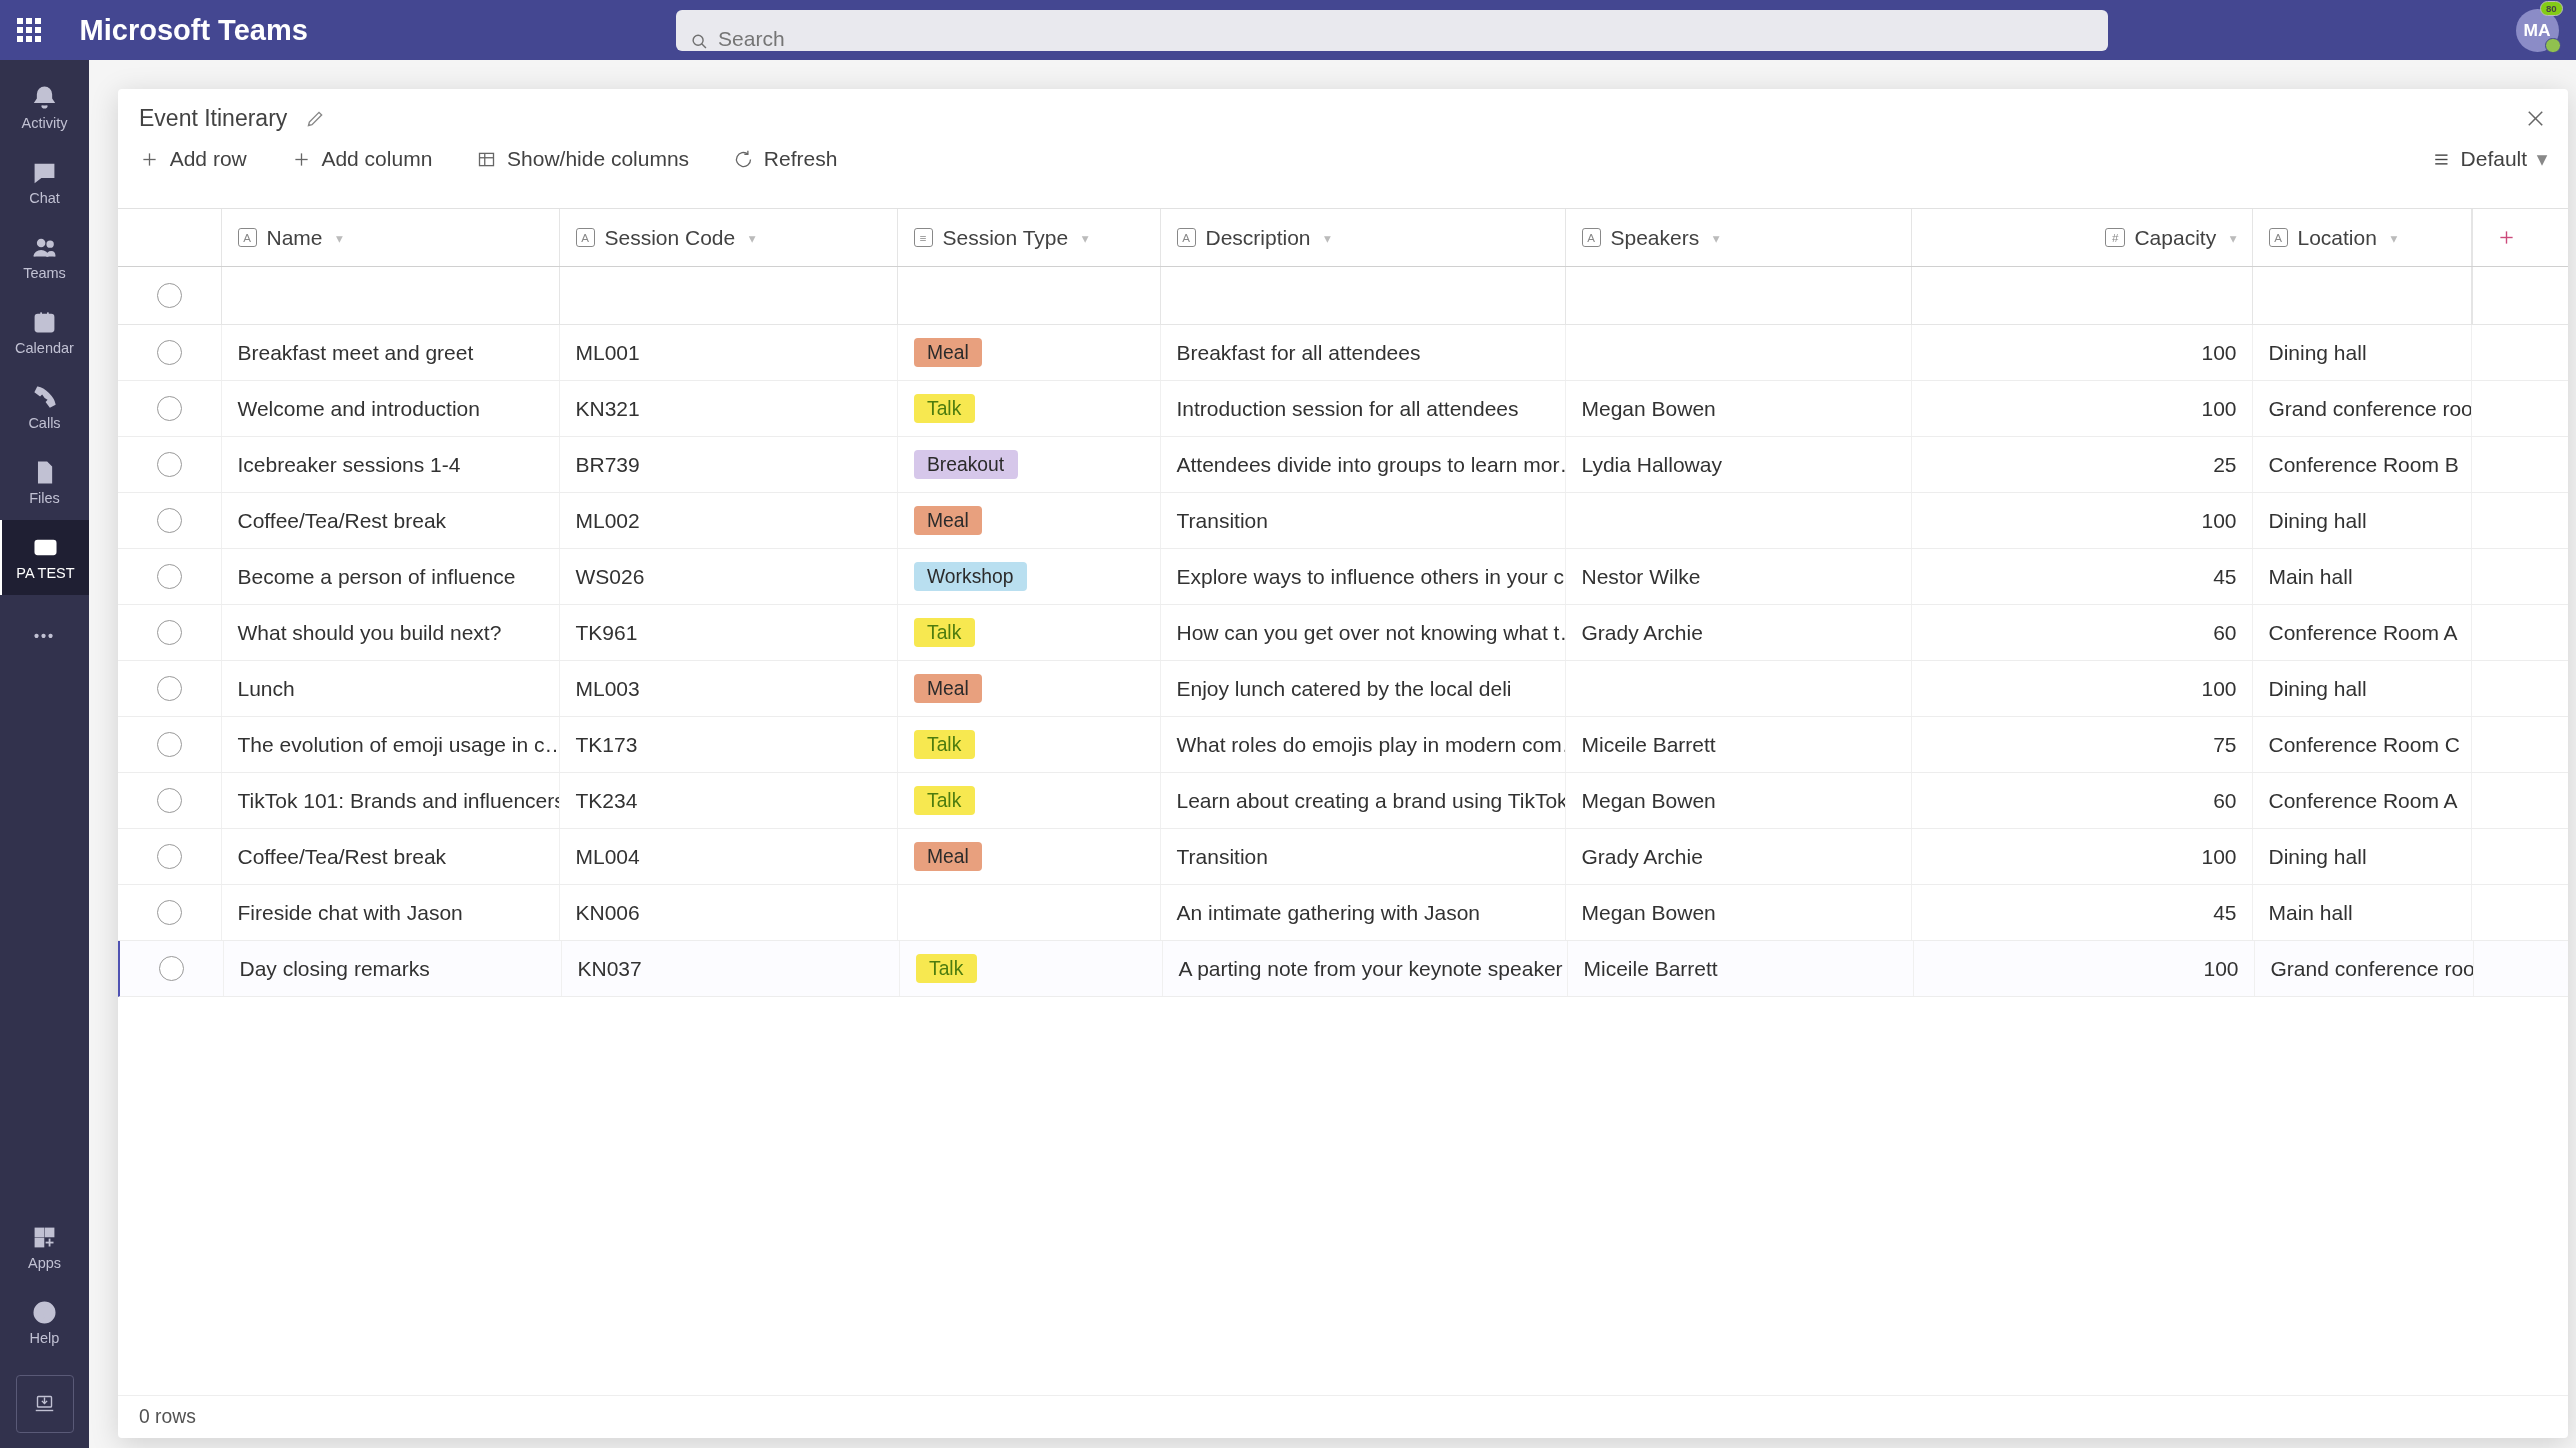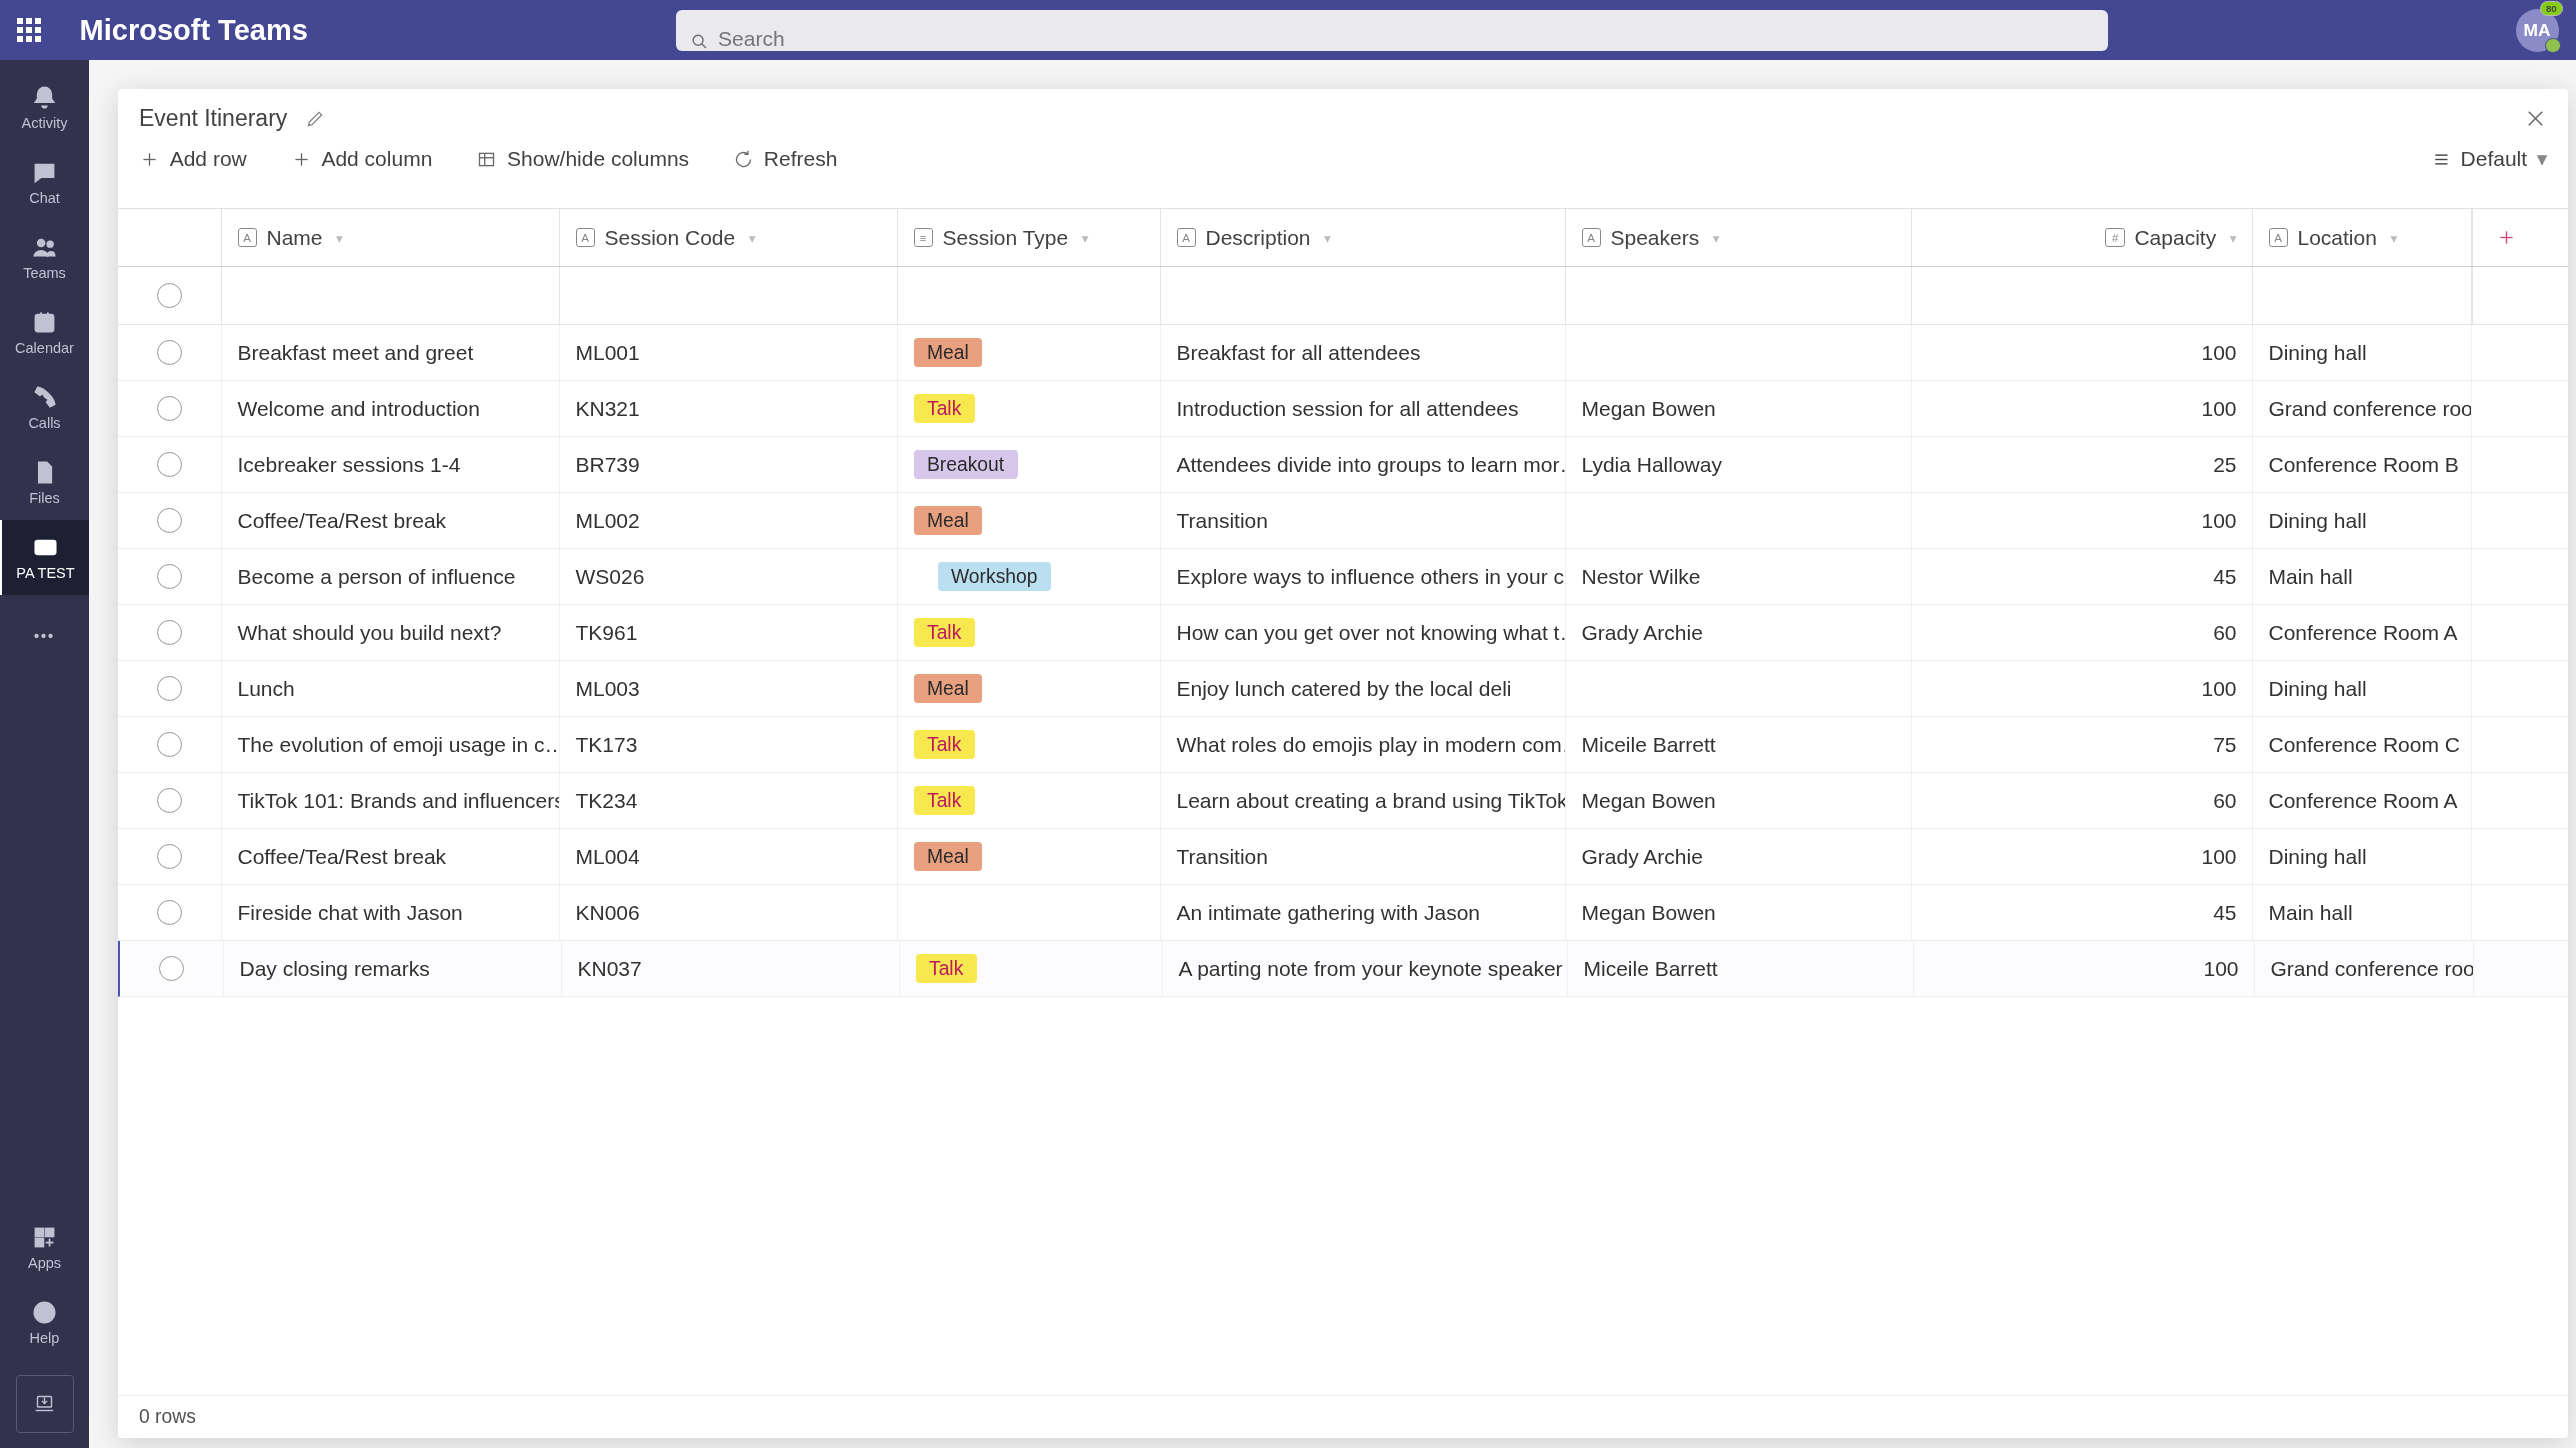--- a/index.html
+++ b/index.html
@@ -61,23 +61,23 @@
 
   .gr { display:flex; height:56px; border-bottom:1px solid #ededed; }
   .gr.selected-row { border-left:2.9px solid #4f52b2; background:#fcfcff; }
   .cell { border-right:1px solid #f0f0f0; display:flex; align-items:center; padding:0 15.5px; font-size:21px; color:#323232; white-space:nowrap; overflow:hidden; text-overflow:ellipsis; }
   .cell.c-sel { justify-content:center; }
   .cell.c-cap { justify-content:flex-end; }
   .radio { width:25px; height:25px; border:1.9px solid #999; border-radius:50%; background:#fff; }
 
   .pill { padding:3.9px 13.5px; border-radius:3.9px; font-size:19.3px; font-weight:400;}
   .pill.meal { background:#e8a07e; color:#2b2b2b; }
-  .pill.talk { background:#f7e850; color:#be185d; }
+  .pill.talk { background:#f7e850; color:#4d7c0f; }
   .pill.breakout { background:#d6c7ea; color:#2b2b2b; }
-  .pill.workshop { background:#b9dff0; color:#2b2b2b;margin-left:24px; }
+  .pill.workshop { background:#b9dff0; color:#2b2b2b; }
 
   .footer { height:43px; display:flex; align-items:center; padding:0 21px; color:#525252; font-size:19.3px; border-top:1px solid #eee;}
 
   
   .ico { width:21px; height:21px; fill:none; stroke:currentColor; stroke-width:1.6; }
 </style>
 </head>
 <body>
 
 <div class="topbar">

